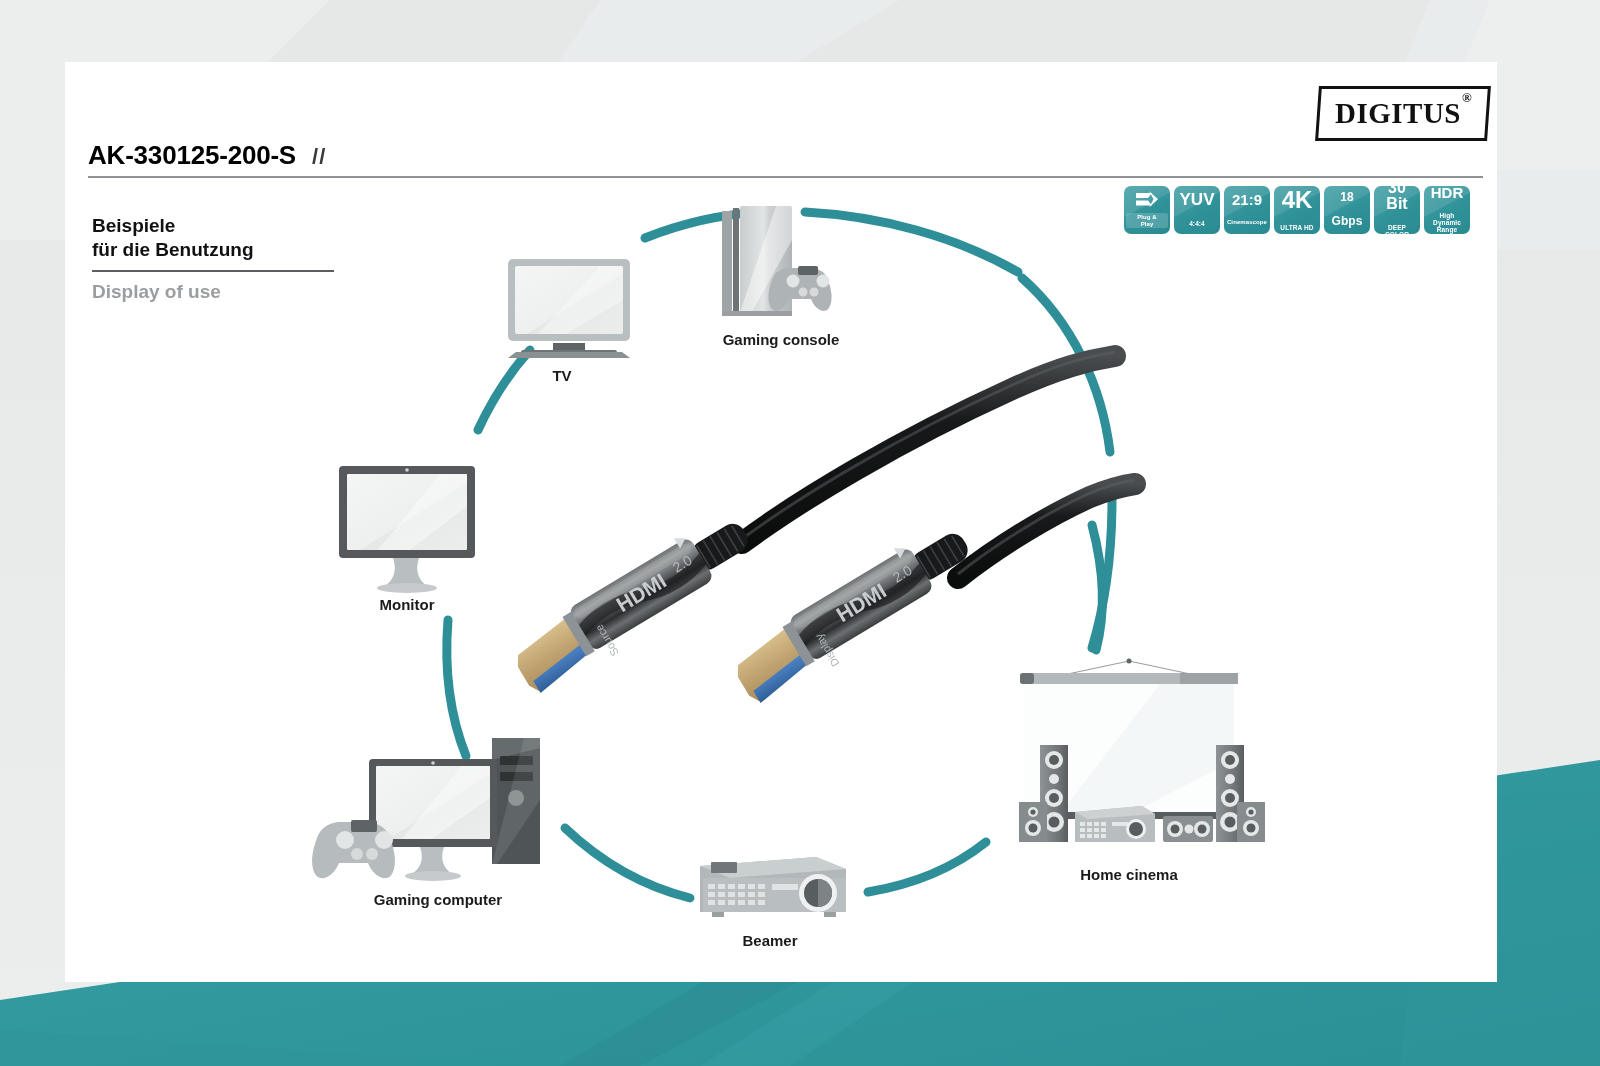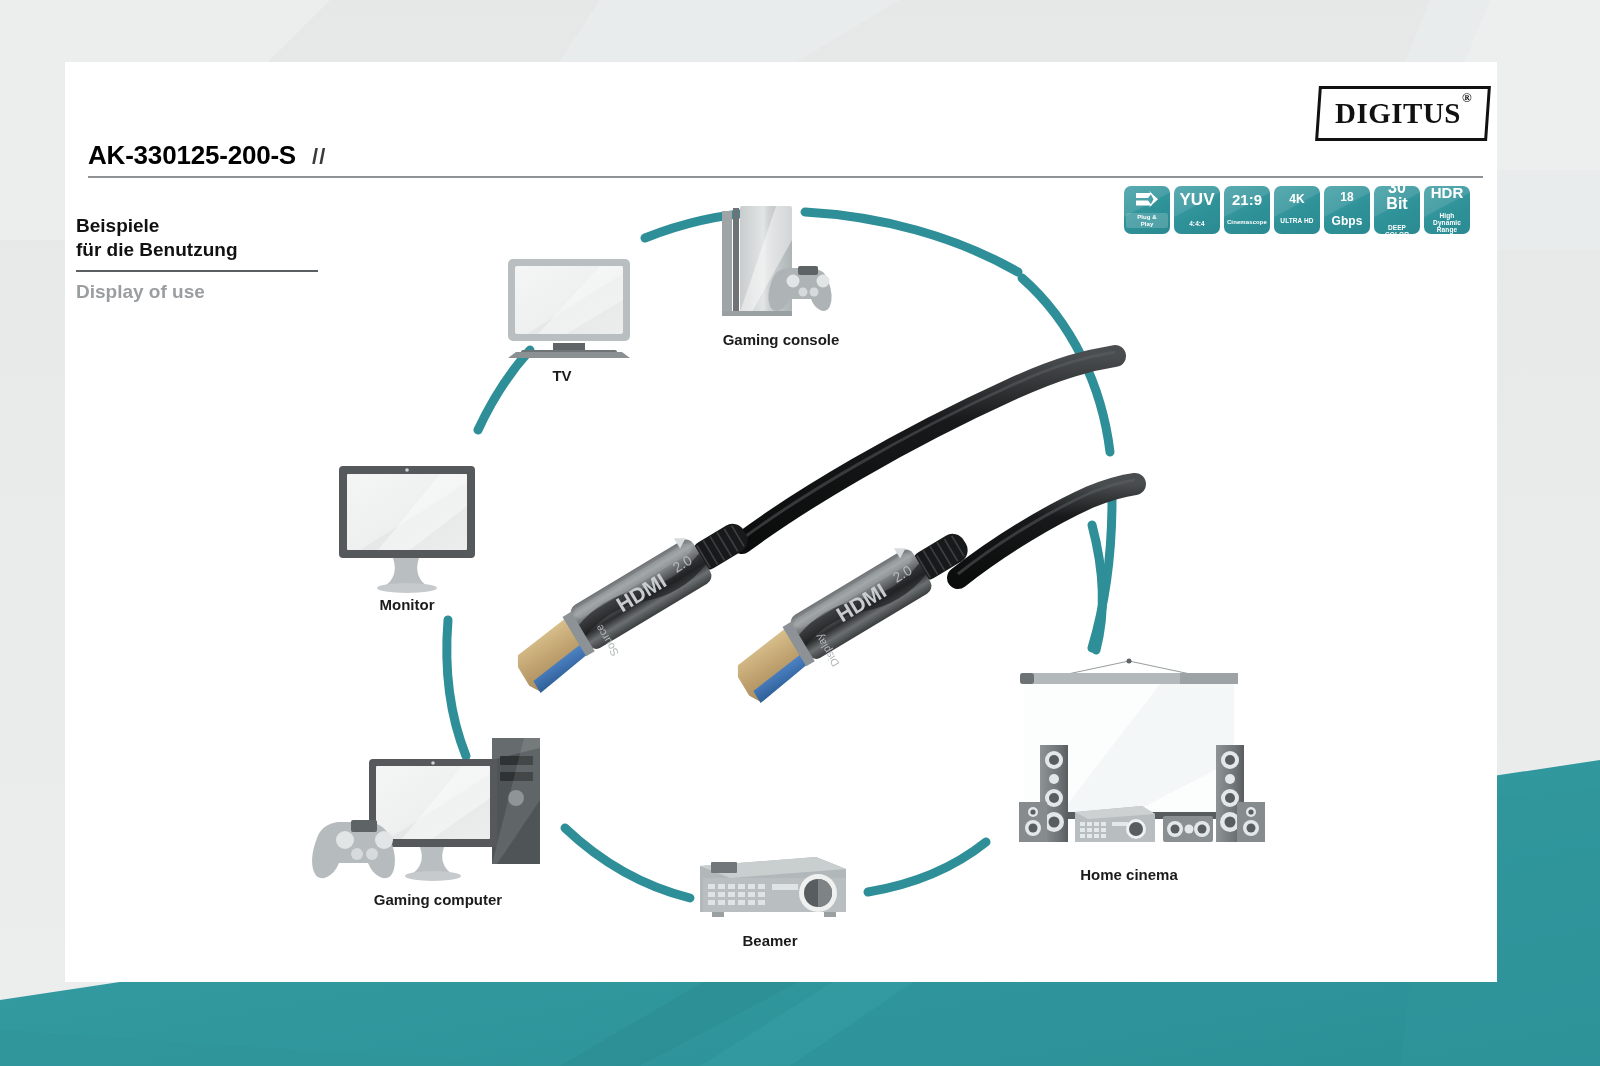--- a/index.html
+++ b/index.html
@@ -53,31 +53,31 @@
     position:relative;overflow:hidden;
   }
   .badge::after{content:"";position:absolute;left:-14px;top:-26px;width:58px;height:46px;
     background:rgba(255,255,255,.10);transform:rotate(-28deg);}
   .b-main{font-weight:bold;line-height:1;z-index:1;text-align:center;}
   .b-sub{font-size:6.5px;font-weight:bold;line-height:1.08;z-index:1;text-align:center;
     margin-top:12px;letter-spacing:.1px;}
   .b-sub.cap{font-size:6px;}
   .b-yuv .b-main{font-size:17px;}
   .b-219 .b-main{font-size:15px;}
-  .b-4k .b-main{font-size:12px;}
+  .b-4k .b-main{font-size:24px;}
   .b-18 .b-main{font-size:12px;}
   .b-18 .b-sub{font-size:12px;}
   .b-30 .b-main{font-size:16px;}
   .b-hdr .b-main{font-size:15px;}
   .b-pp .b-sub{font-size:6px;background:rgba(255,255,255,.18);
      padding:1px 4px;border-radius:2px;margin-top:4px;}
   .pp-arrow{z-index:1;display:block;}
 
   
-  .heading{position:absolute;left:76px;top:214px;width:250px;}
+  .heading{position:absolute;left:92px;top:214px;width:250px;}
   .h-de{font-size:19px;font-weight:bold;color:#111;line-height:1.28;}
   .h-rule{width:242px;height:2px;background:#5c5f61;margin:7px 0 9px;}
   .h-en{font-size:19px;font-weight:bold;color:#9b9ea0;line-height:1.2;}
 
   
   .diagram{position:absolute;left:0;top:0;width:1600px;height:1066px;pointer-events:none;}
 </style>
 </head>
 <body>
 

